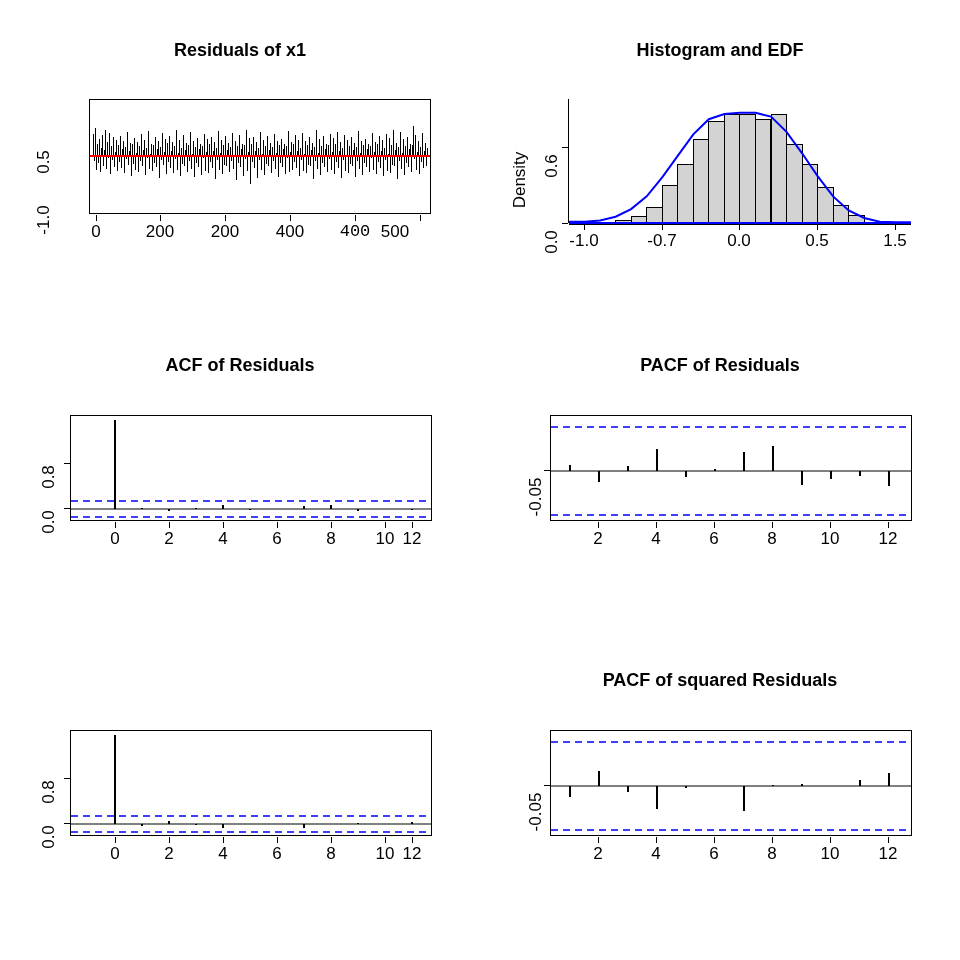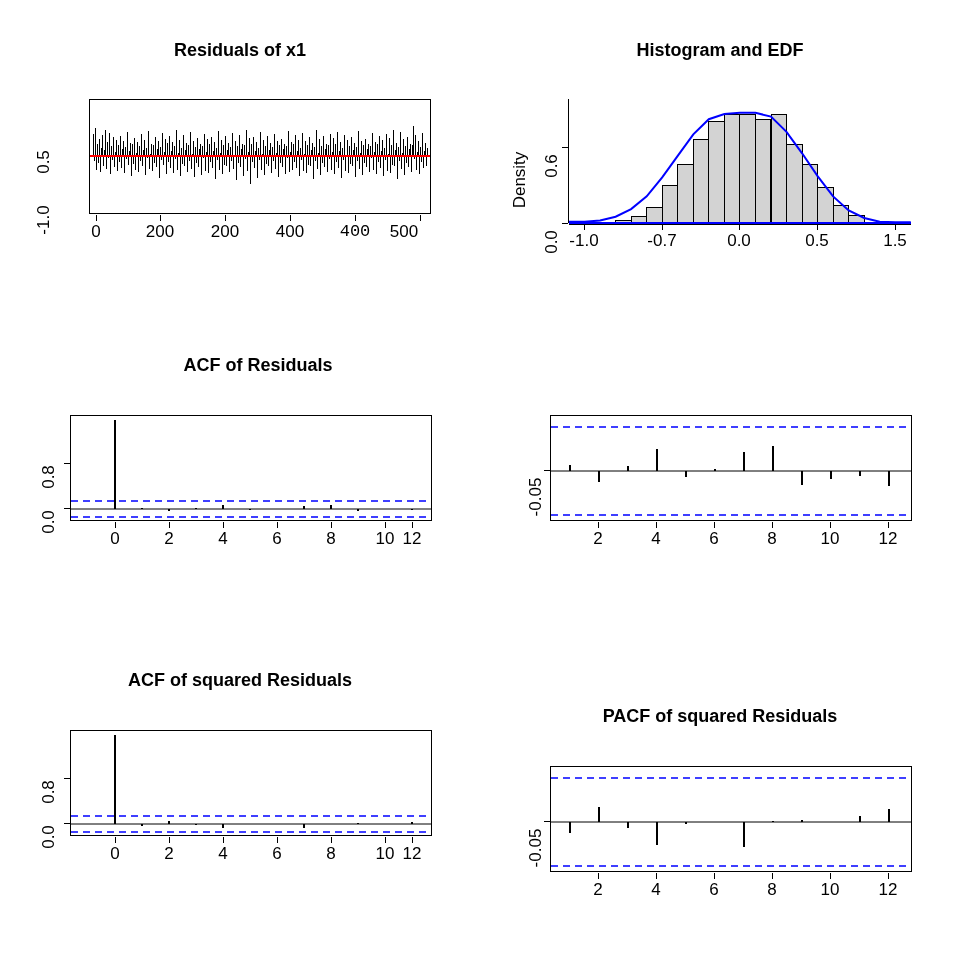--- a/index.html
+++ b/index.html
@@ -101,21 +101,21 @@
     <div class="tickmark-x" style="left:225px; top:185px;"></div>
     <div class="tickmark-x" style="left:290px; top:185px;"></div>
     <div class="tickmark-x" style="left:355px; top:185px;"></div>
     <div class="tickmark-x" style="left:420px; top:185px;"></div>
 
     <div class="tick-x" style="left:96px; top:192px;">0</div>
     <div class="tick-x" style="left:160px; top:192px;">200</div>
     <div class="tick-x" style="left:225px; top:192px;">200</div>
     <div class="tick-x" style="left:290px; top:192px;">400</div>
     <div class="tick-x" style="left:355px; top:192px;font-family:Liberation Mono, monospace;">400</div>
-    <div class="tick-x" style="left:404px; top:192px;">500</div>
+    <div class="tick-x" style="left:395px; top:192px;">500</div>
   </div>
 
   <div class="panel" style="left:480px; top:30px; width:480px; height:230px;">
     <div class="panel-title" style="top:10px;">Histogram and EDF</div>
 
     <div class="ylab-rot" style="left:-10px; top:140px; width:100px; text-align:center;">Density</div>
 
     <div style="position:absolute; left:88px; top:69px; width:1px; height:124px; background:#000;"></div>
     <div class="tickmark-y" style="left:82px; top:193px;"></div>
     <div class="tickmark-y" style="left:82px; top:117px;"></div>
@@ -156,21 +156,21 @@
     <div class="tickmark-x" style="left:337px; top:194px;"></div>
     <div class="tickmark-x" style="left:415px; top:194px;"></div>
 
     <div class="tick-x" style="left:104px; top:201px;">-1.0</div>
     <div class="tick-x" style="left:182px; top:201px;">-0.7</div>
     <div class="tick-x" style="left:259px; top:201px;">0.0</div>
     <div class="tick-x" style="left:337px; top:201px;">0.5</div>
     <div class="tick-x" style="left:415px; top:201px;">1.5</div>
   </div>
 
-  <div class="panel" style="left:0px; top:345px; width:480px; height:230px;padding-left:36px;">
+  <div class="panel" style="left:0px; top:345px; width:480px; height:230px;">
     <div class="panel-title" style="top:10px;">ACF of Residuals</div>
 
     <div class="tick-y" style="left:5px; top:100px; width:44px;">0.8</div>
     <div class="tick-y" style="left:5px; top:145px; width:44px;">0.0</div>
 
     <div class="tickmark-y" style="left:64px; top:118px;"></div>
     <div class="tickmark-y" style="left:64px; top:163px;"></div>
 
     <div class="plotbox" style="left:70px; top:70px; width:362px; height:106px;">
       <svg width="360" height="104" viewBox="0 0 360 104">
@@ -206,20 +206,21 @@
     <div class="tick-x" style="left:115px; top:184px;">0</div>
     <div class="tick-x" style="left:169px; top:184px;">2</div>
     <div class="tick-x" style="left:223px; top:184px;">4</div>
     <div class="tick-x" style="left:277px; top:184px;">6</div>
     <div class="tick-x" style="left:331px; top:184px;">8</div>
     <div class="tick-x" style="left:385px; top:184px;">10</div>
     <div class="tick-x" style="left:412px; top:184px;">12</div>
   </div>
 
   <div class="panel" style="left:480px; top:345px; width:480px; height:230px;">
+    <div class="panel-title" style="top:10px;">PACF of Residuals</div>
 
     <div class="tick-y" style="left:-8px; top:110px; width:64px;">-0.05</div>
     <div class="tickmark-y" style="left:64px; top:125px;"></div>
 
     <div class="plotbox" style="left:70px; top:70px; width:362px; height:106px;">
       <svg width="360" height="104" viewBox="0 0 360 104">
         <line x1="0" y1="55" x2="360" y2="55" stroke="#000000" stroke-width="1"></line>
         <g stroke="#000000" stroke-width="1.5" shape-rendering="crispEdges">
           <line x1="19" y1="55" x2="19" y2="49"></line>
           <line x1="48" y1="55" x2="48" y2="66"></line>
@@ -248,21 +249,20 @@
 
     <div class="tick-x" style="left:118px; top:184px;">2</div>
     <div class="tick-x" style="left:176px; top:184px;">4</div>
     <div class="tick-x" style="left:234px; top:184px;">6</div>
     <div class="tick-x" style="left:292px; top:184px;">8</div>
     <div class="tick-x" style="left:350px; top:184px;">10</div>
     <div class="tick-x" style="left:408px; top:184px;">12</div>
   </div>
 
   <div class="panel" style="left:0px; top:660px; width:480px; height:230px;">
-    <div class="panel-title" style="top:10px;">ACF of squared Residuals</div>
 
     <div class="tick-y" style="left:5px; top:100px; width:44px;">0.8</div>
     <div class="tick-y" style="left:5px; top:145px; width:44px;">0.0</div>
 
     <div class="tickmark-y" style="left:64px; top:118px;"></div>
     <div class="tickmark-y" style="left:64px; top:163px;"></div>
 
     <div class="plotbox" style="left:70px; top:70px; width:362px; height:106px;">
       <svg width="360" height="104" viewBox="0 0 360 104">
         <line x1="0" y1="93" x2="360" y2="93" stroke="#000000" stroke-width="1"></line>
@@ -295,21 +295,21 @@
 
     <div class="tick-x" style="left:115px; top:184px;">0</div>
     <div class="tick-x" style="left:169px; top:184px;">2</div>
     <div class="tick-x" style="left:223px; top:184px;">4</div>
     <div class="tick-x" style="left:277px; top:184px;">6</div>
     <div class="tick-x" style="left:331px; top:184px;">8</div>
     <div class="tick-x" style="left:385px; top:184px;">10</div>
     <div class="tick-x" style="left:412px; top:184px;">12</div>
   </div>
 
-  <div class="panel" style="left:480px; top:696px; width:480px; height:230px;">
+  <div class="panel" style="left:480px; top:660px; width:480px; height:230px;">
     <div class="panel-title" style="top:10px;">PACF of squared Residuals</div>
 
     <div class="tick-y" style="left:-8px; top:110px; width:64px;">-0.05</div>
     <div class="tickmark-y" style="left:64px; top:125px;"></div>
 
     <div class="plotbox" style="left:70px; top:70px; width:362px; height:106px;">
       <svg width="360" height="104" viewBox="0 0 360 104">
         <line x1="0" y1="55" x2="360" y2="55" stroke="#000000" stroke-width="1"></line>
         <g stroke="#000000" stroke-width="1.5" shape-rendering="crispEdges">
           <line x1="19" y1="55" x2="19" y2="66"></line>

